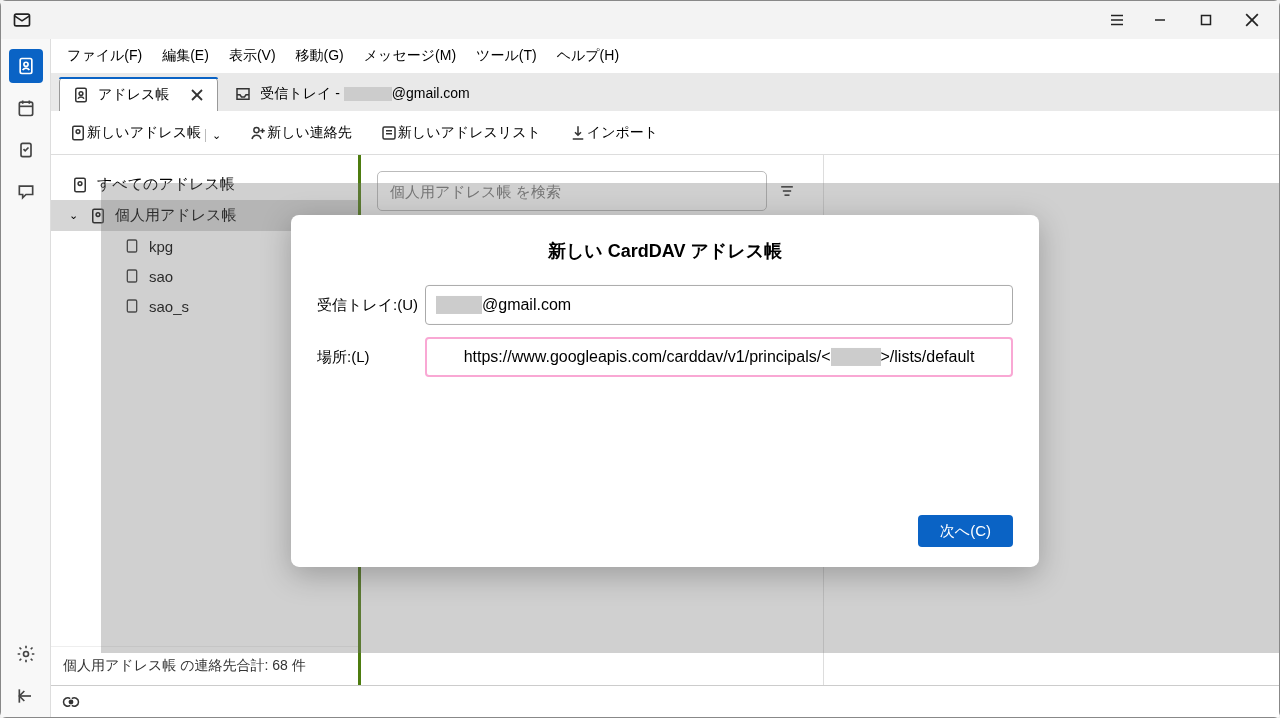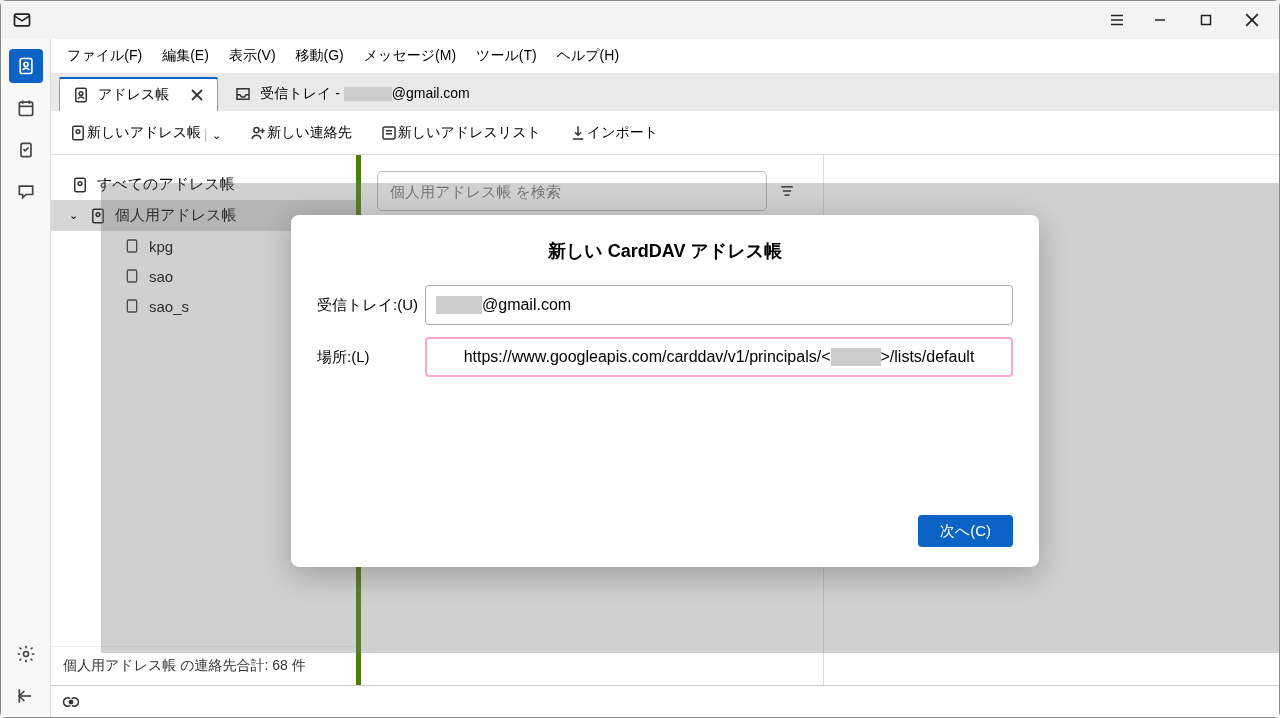--- a/index.html
+++ b/index.html
@@ -30,21 +30,21 @@
 .tab.active { background: #fff; border: 1px solid #999; border-bottom: none; position:relative; }
 .tab.active::before{content:"";position:absolute;top:-1px;left:-1px;right:-1px;height:2px;background:#0a63c5;border-radius:3px 3px 0 0;}
 .tab .redact { display:inline-block; width:48px; height:14px; background:#ccc; vertical-align:middle; }
 .tab-close { margin-left: 12px; font-size:16px; cursor:pointer; padding:0 2px;}
 
 .toolbar { height: 44px; display: flex; align-items: center; gap: 16px; padding: 0 12px; background: #fff; border-bottom: 1px solid #ddd; font-size: 14px; }
 .tb-btn { display: flex; align-items: flex-end; padding: 4px 6px; cursor:pointer; }
 .tb-btn .chev { font-size: 11px; padding-left:6px; border-left:1px solid #bbb; margin-left:4px; }
 
 .content-row { flex: 1; display: flex; min-height: 0; background:#fff; }
-.addr-tree { width: 310px; border-right: 5px solid #4d7c0f; padding-top: 14px; display:flex; flex-direction:column;justify-content:flex-end; }
+.addr-tree { width: 310px; border-right: 3px solid #4d7c0f; padding-top: 14px; display:flex; flex-direction:column;justify-content:flex-end; }
 .tree-item { display: flex; align-items: center; gap: 8px; padding: 6px 10px 6px 20px; font-size: 15px; cursor:pointer; }
 .tree-item.sub { padding-left: 48px; }
 .tree-item.sub2 { padding-left: 72px; font-size:15px; }
 .tree-item.selected { background: #d6d6d6; }
 .tree-chev { width:12px; font-size:11px; }
 .tree-spacer{flex:1;}
 .tree-footer { padding:10px 12px; font-size:14px; border-top:1px solid #eee; color:#333; }
 
 .list-col { flex: 1; display:flex; flex-direction:column; min-width:0; border-right:1px solid #ddd; }
 .search-row { padding: 16px 16px 10px; display:flex; align-items:center; gap:10px; }

